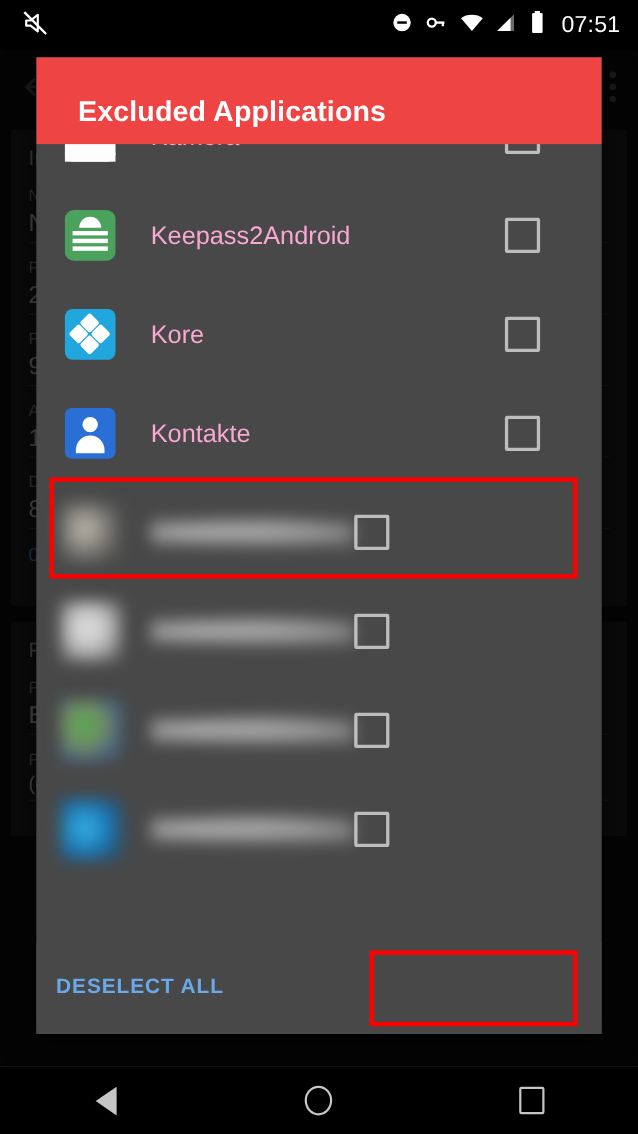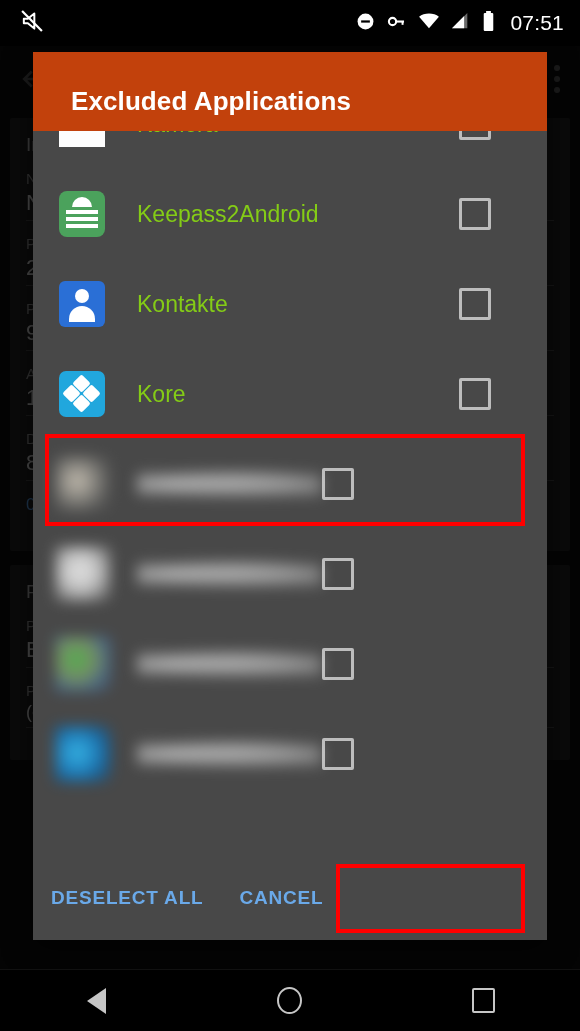--- a/index.html
+++ b/index.html
@@ -138,21 +138,21 @@
     overflow: hidden;
   }
   .dialog-title {
     color: #ffffff;
     font-size: 26px;
     font-weight: bold;
     padding: 34px 0 14px 38px;
     letter-spacing: .1px;
     position: relative;
     z-index: 3;
-    background: #c2410c;
+    background: #ef4444;
     flex: 0 0 auto;
   }
   .dialog-list {
     position: relative;
     flex: 1 1 auto;
     overflow: hidden;
   }
   .list-inner {
     position: absolute;
     top: -52px;
@@ -167,21 +167,21 @@
     position: relative;
   }
   .app-icon {
     width: 46px;
     height: 46px;
     flex: 0 0 auto;
     position: relative;
     border-radius: 6px;
   }
   .app-name {
-    color: #84cc16;
+    color: #f9a8d4;
     font-size: 23px;
     margin-left: 32px;
     flex: 1 1 auto;
     white-space: nowrap;
     overflow: hidden;
   }
   .checkbox {
     width: 26px;
     height: 26px;
     border: 3px solid #bdbdbd;
@@ -505,36 +505,36 @@
         </div>
 
         <div class="app-row">
           <span class="app-icon ic-keepass"></span>
           <span class="app-name">Keepass2Android</span>
           <span class="checkbox"></span>
         </div>
 
 
         <div class="app-row">
-          <span class="app-icon ic-kontakte"></span>
-          <span class="app-name">Kontakte</span>
-          <span class="checkbox"></span>
-        </div>
-
-        <div class="app-row">
           <span class="app-icon ic-kore">
             <i></i>
               <i></i>
               <i></i>
               <i></i>
           </span>
           <span class="app-name">Kore</span>
           <span class="checkbox"></span>
         </div>
 
+        <div class="app-row">
+          <span class="app-icon ic-kontakte"></span>
+          <span class="app-name">Kontakte</span>
+          <span class="checkbox"></span>
+        </div>
+
         <div class="app-row redacted-row">
           <span class="blur-icon blur-a"></span>
           <span class="blur-name"></span>
           <span class="checkbox"></span>
         </div>
 
         <div class="app-row redacted-row">
           <span class="blur-icon blur-b"></span>
           <span class="blur-name"></span>
           <span class="checkbox"></span>
@@ -550,21 +550,20 @@
           <span class="blur-icon blur-d"></span>
           <span class="blur-name"></span>
           <span class="checkbox"></span>
         </div>
 
       </div>
     </div>
 
     <div class="dialog-actions">
       <button class="dlg-btn">DESELECT ALL</button>
-      <button class="dlg-btn">CANCEL</button>
     </div>
   </div>
 
   <div class="annot annot-kore"></div>
   <div class="annot annot-setexcl"></div>
 
   <div class="navbar">
     <span class="nav-btn">
       <span class="nav-back"></span>
     </span>

